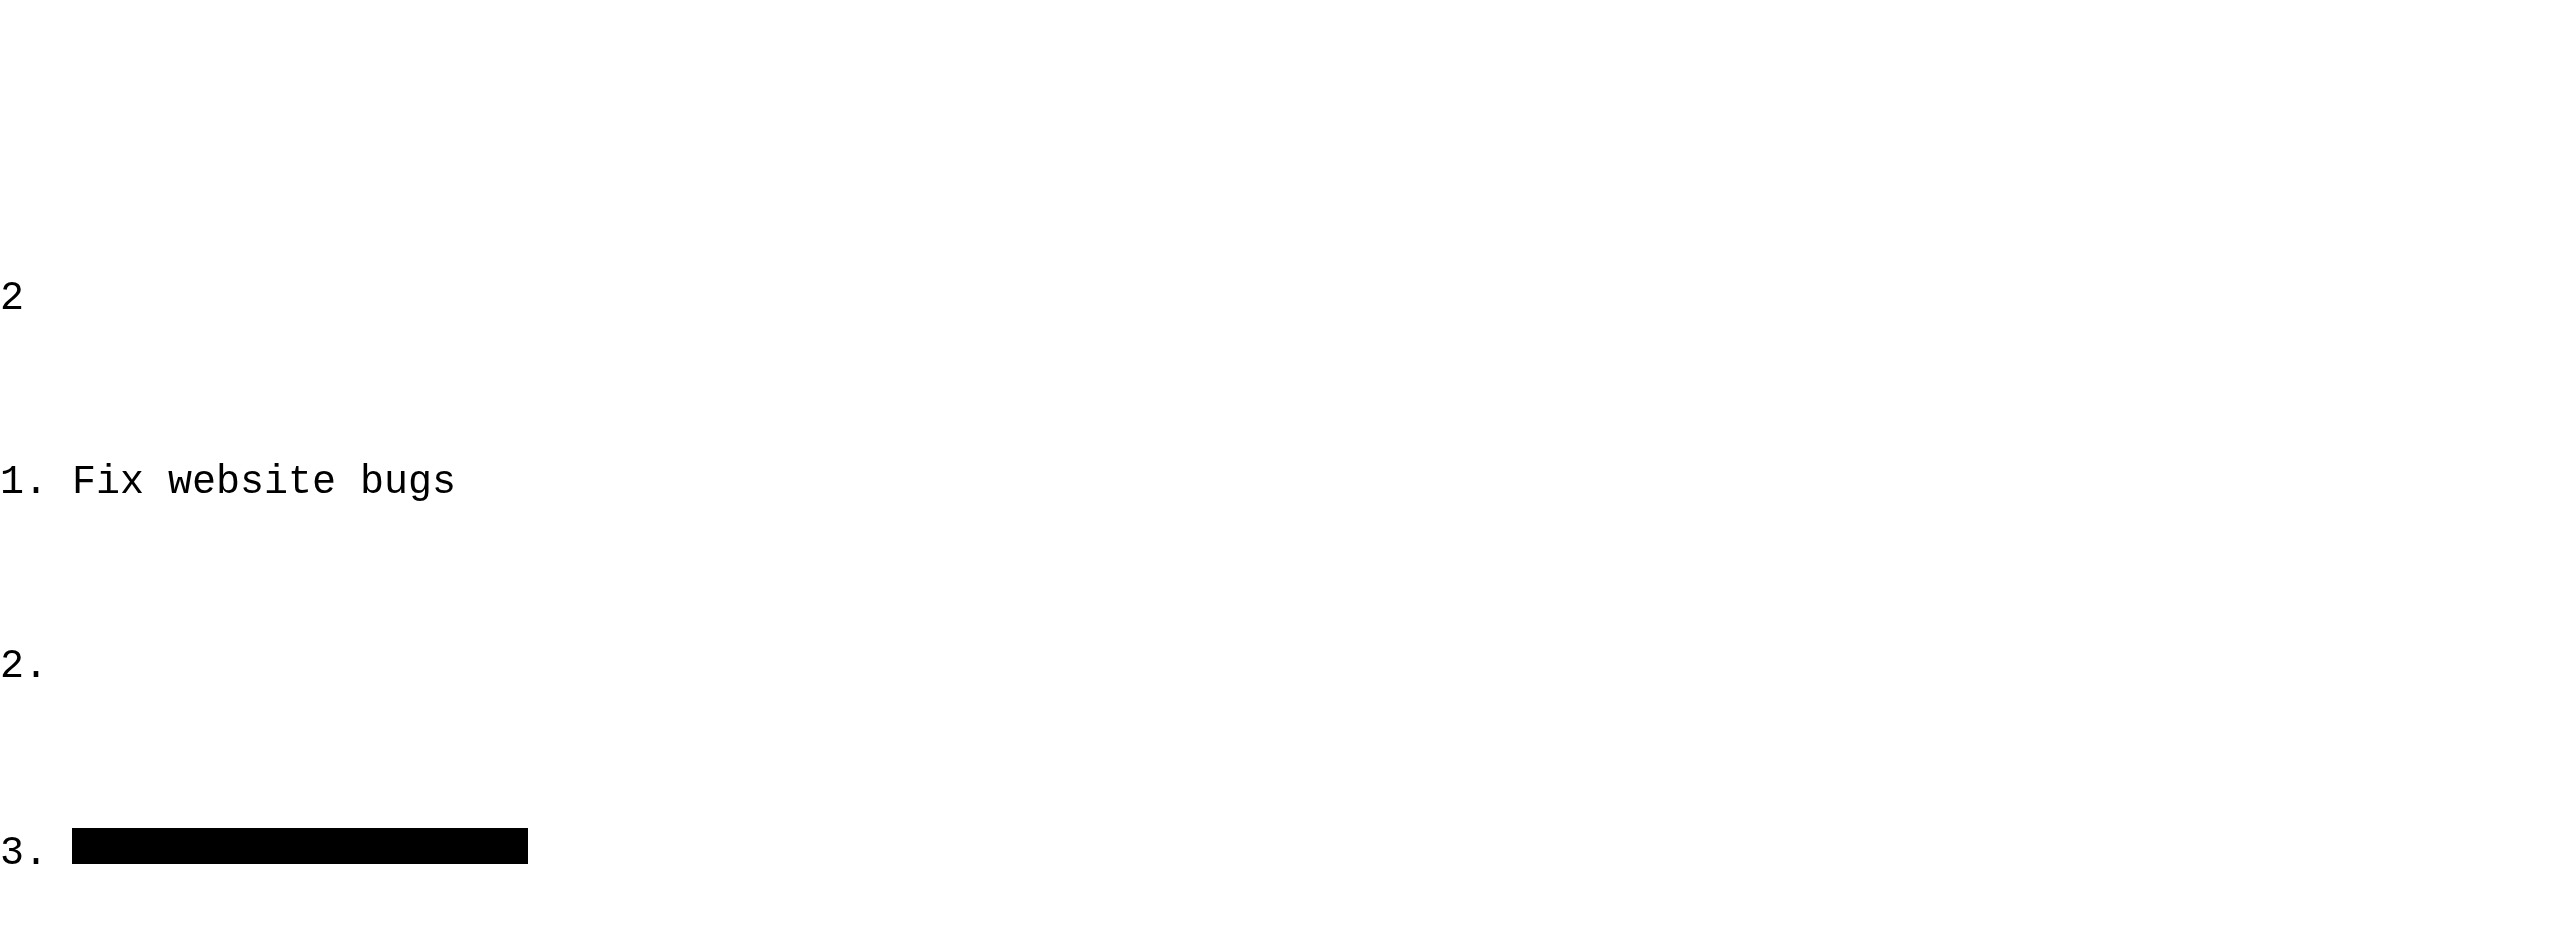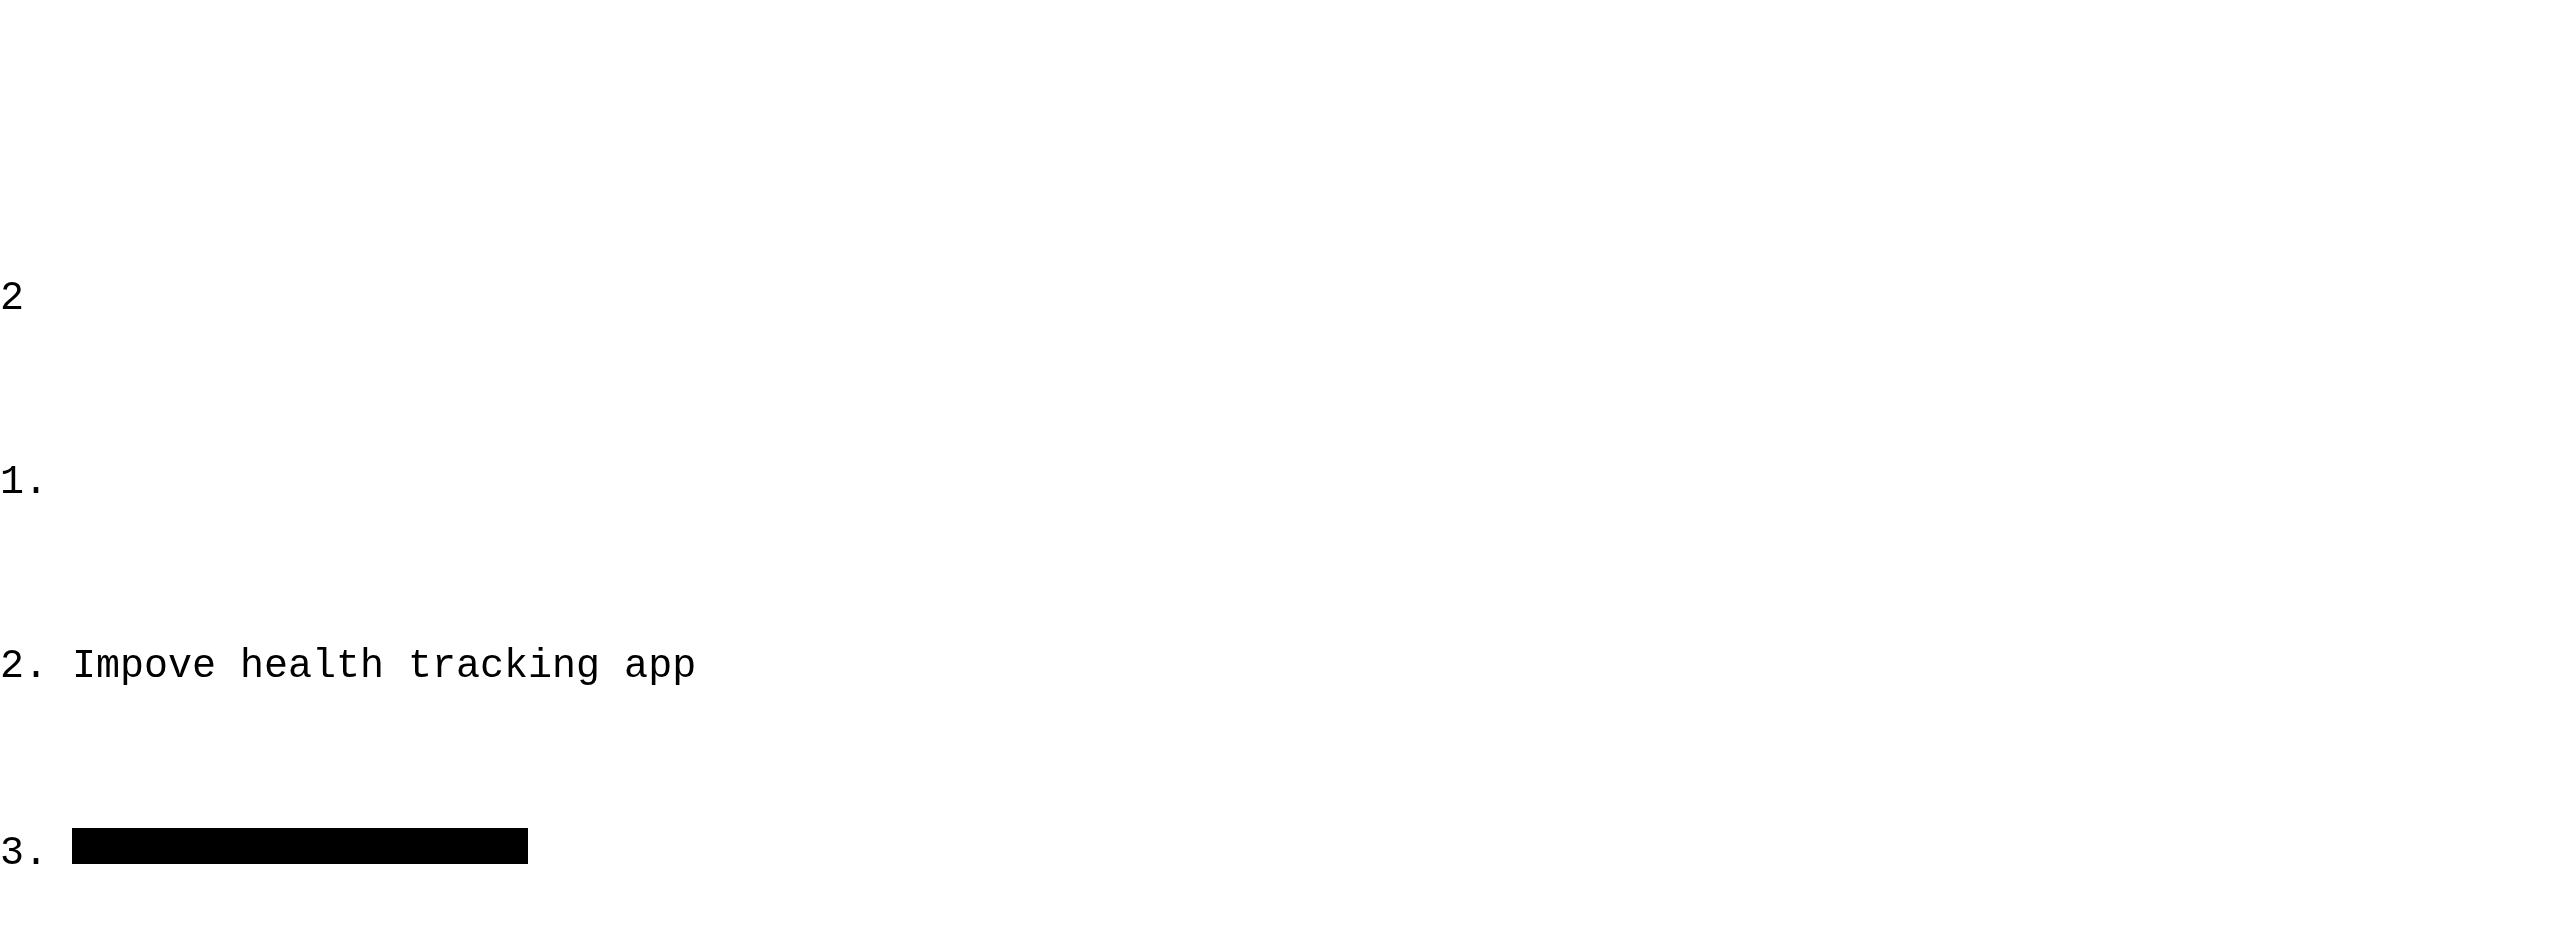--- a/index.html
+++ b/index.html
@@ -43,25 +43,25 @@
   </style>
 </head>
 <body>
 
 
 
 <div class="terminal">
   <span class="line">2</span>
 
   <span class="line list-line">
-    <span class="list-number">1.</span><span> </span>
+    <span class="list-number">1.</span><span> </span><span class="list-content">Fix website bugs</span>
   </span>
 
   <span class="line list-line">
-    <span class="list-number">2.</span><span> </span><span class="list-content">Impove health tracking app</span>
+    <span class="list-number">2.</span><span> </span>
   </span>
 
   <span class="line list-line">
     <span class="list-number">3.</span><span> </span><span class="redacted"></span>
   </span>
 
   
 
   
 

